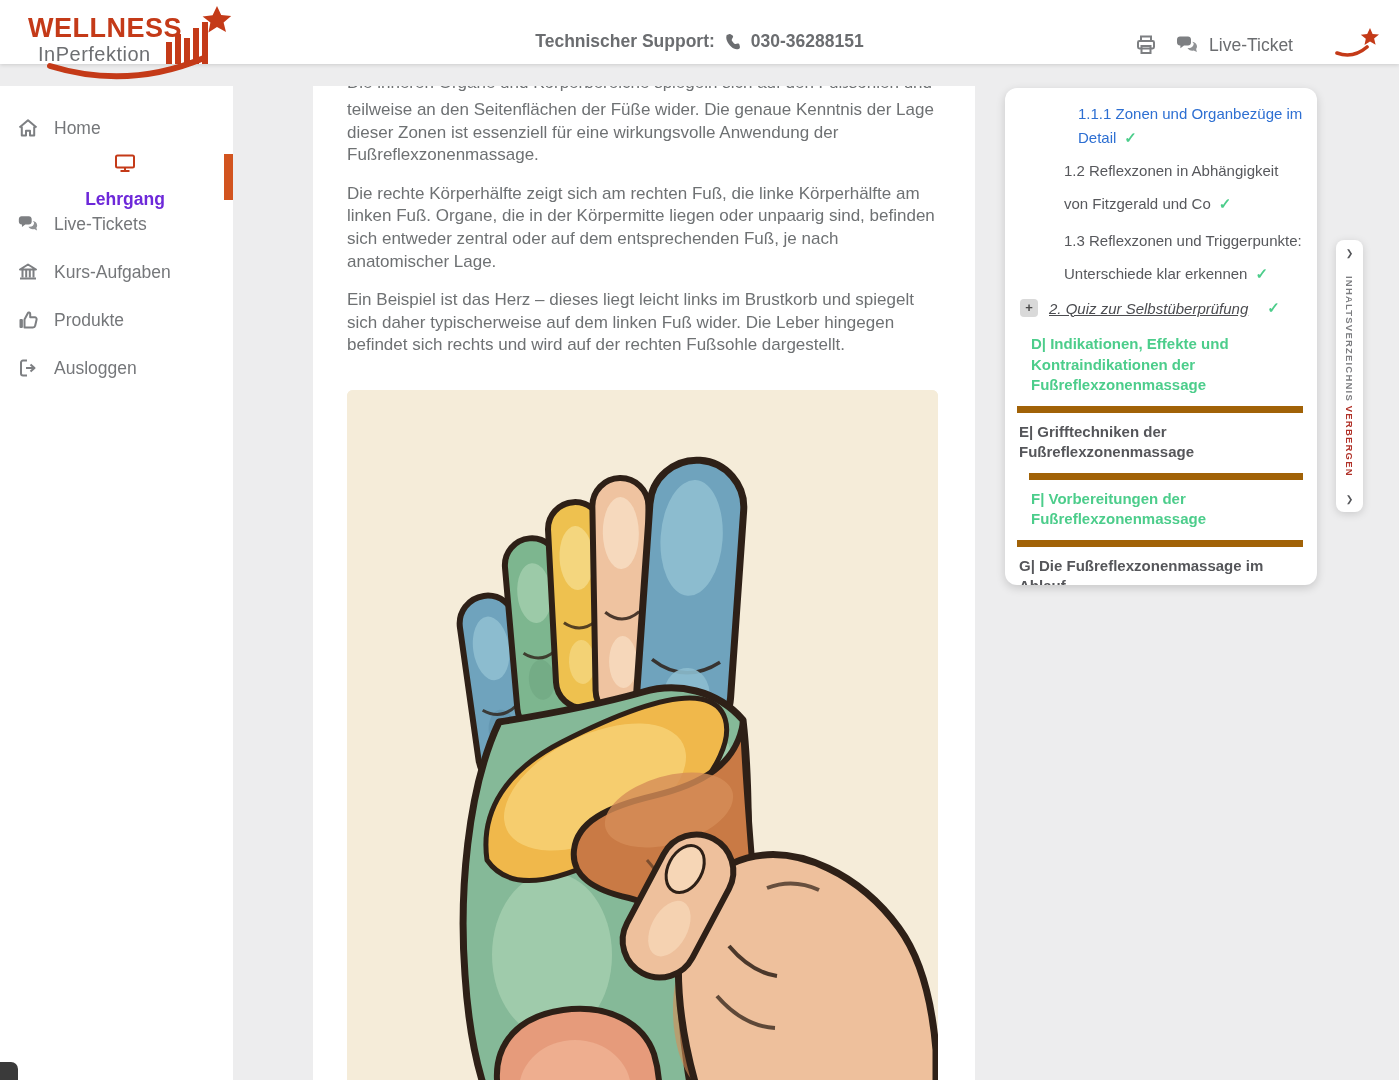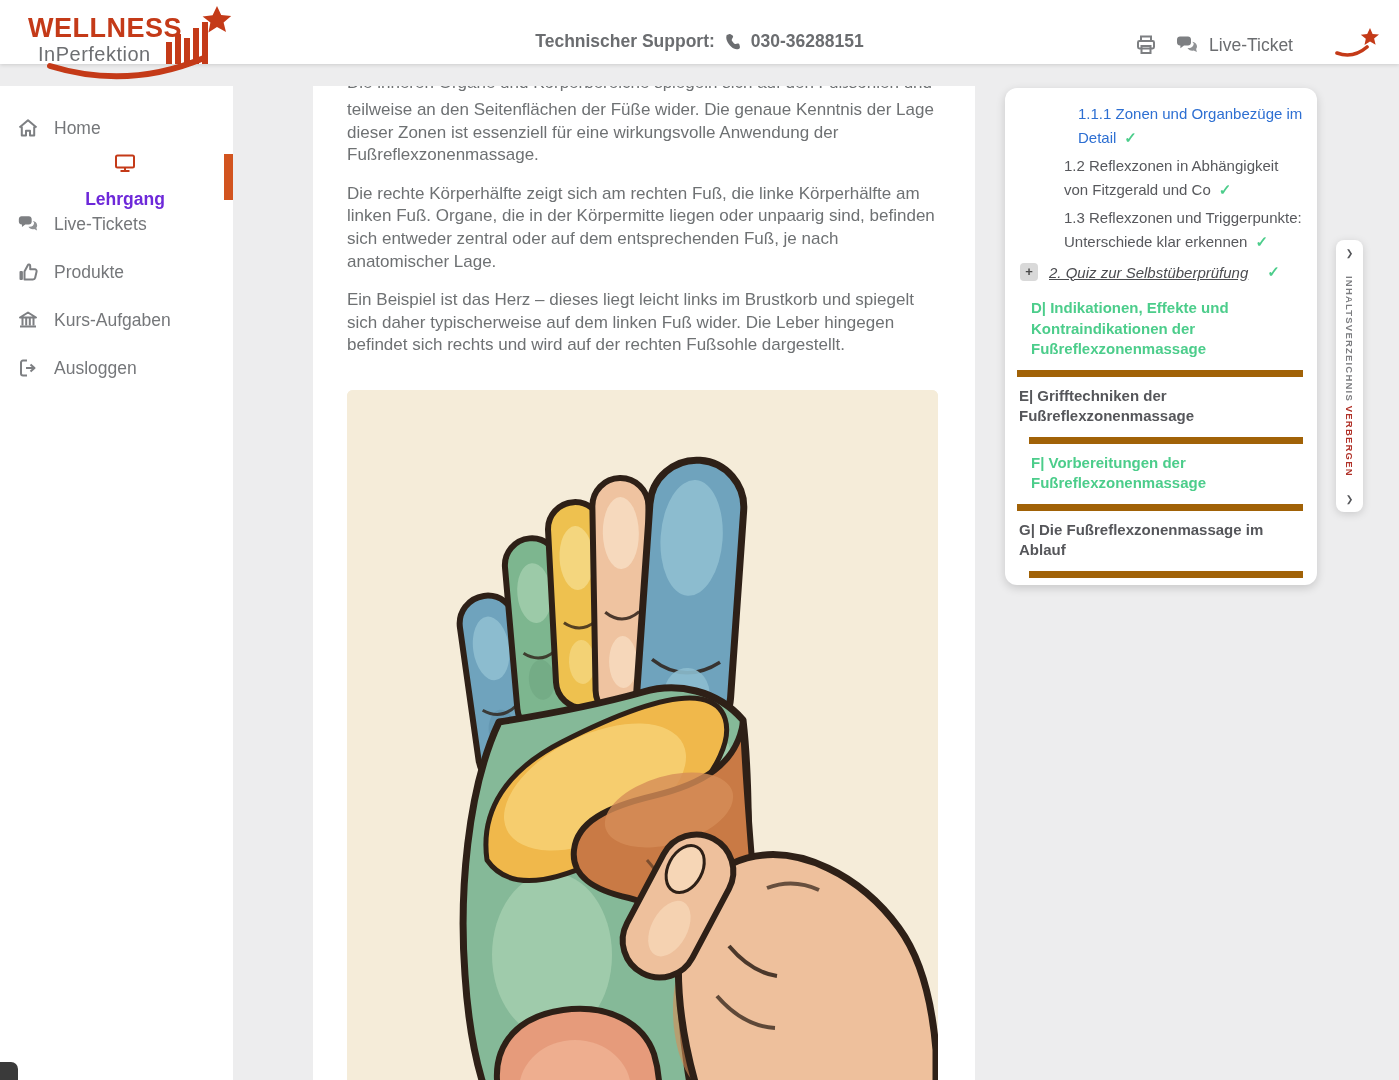--- a/index.html
+++ b/index.html
@@ -56,21 +56,21 @@
   }
 
   
   .toc {
     position:absolute; left:1005px; top:88px; width:312px; height:497px;
     background:#fff; border-radius:12px; z-index:15;
     box-shadow:0 3px 10px rgba(0,0,0,.16);
     padding:14px 14px 10px 12px; overflow:hidden;
   }
   .toc-l3 { margin-left:61px; font-size:15px; line-height:24px; color:#2d6fd2; cursor:pointer; width:232px; }
-  .toc-l2 { margin-left:47px; font-size:15px; line-height:24px; color:#57585c; cursor:pointer; width:240px; margin-top:4px; }
+  .toc-l2 { margin-left:47px; font-size:15px; line-height:33px; color:#57585c; cursor:pointer; width:240px; margin-top:4px; }
   .check { color:#4ccd8b; font-weight:700; font-size:15px; margin-left:8px; }
   .quiz-row { display:flex; align-items:center; gap:11px; margin-top:9px; padding-left:3px; cursor:pointer; }
   .plus-btn { width:18px; height:18px; border-radius:4px; background:#d9d9d9; color:#4a4a4a;
     font-size:13px; line-height:18px; text-align:center; font-weight:700; cursor:pointer; flex:0 0 auto; }
   .quiz-label { font-size:15px; font-style:italic; text-decoration:underline; color:#4b4c50; }
   .toc-sec { font-size:15px; font-weight:700; line-height:20.5px; padding:9px 0 10px 2px; cursor:pointer; }
   .toc-sec + .toc-sec { border-top:7px solid #a16207; }
   .toc-sec.first { margin-top:8px; }
   .toc-sec.green { color:#4ccd8b;margin-left:12px; }
   .toc-sec.dark { color:#55565a; }
@@ -175,36 +175,36 @@
     <span class="ic">
       <svg width="23" height="20" viewBox="0 0 24 20">
           <path fill="currentColor" d="M2 4.5C2 2.8 3.4 1.5 5 1.5h8c1.7 0 3 1.3 3 3v3c0 1.7-1.3 3-3 3H9l-3.6 2.8V10.5H5c-1.6 0-3-1.3-3-3z"></path>
           <path fill="currentColor" d="M17.2 6.8c2.6.2 4.8 2.2 4.8 4.7 0 1-.3 1.8-.9 2.5l.8 3-3.2-1.5c-.5.1-1 .2-1.5.2-2.1 0-3.9-1.1-4.7-2.7h1.5c2.6 0 4.7-2 4.7-4.5z" opacity=".85"></path>
         </svg>
     </span>
     <span>Live-Tickets</span>
   </div>
   <div class="side-item">
     <span class="ic">
-      <svg width="22" height="22" viewBox="0 0 22 22">
-          <rect x="2.5" y="10" width="3.4" height="9" rx="1" fill="currentColor"></rect>
-          <path d="M7.5 18.5 V10.5 L10.8 4.2 c.6-1.2 2.4-.8 2.4.6 V8.3 h4.6 c1.2 0 2.1 1.1 1.8 2.3 l-1.5 6.3 c-.2 1-1.1 1.6-2.1 1.6 z" fill="none" stroke="currentColor" stroke-width="2" stroke-linejoin="round"></path>
-        </svg>
-    </span>
-    <span>Produkte</span>
-  </div>
-  <div class="side-item">
-    <span class="ic">
       <svg width="22" height="22" viewBox="0 0 22 22" fill="none" stroke="currentColor" stroke-width="2">
           <path d="M3 8.5 L11 3.5 L19 8.5 Z" stroke-linejoin="round"></path>
           <path d="M5.5 9 V16.5 M9.2 9 V16.5 M12.8 9 V16.5 M16.5 9 V16.5"></path>
           <path d="M3 17.5 H19"></path>
         </svg>
     </span>
     <span>Kurs-Aufgaben</span>
+  </div>
+  <div class="side-item">
+    <span class="ic">
+      <svg width="22" height="22" viewBox="0 0 22 22">
+          <rect x="2.5" y="10" width="3.4" height="9" rx="1" fill="currentColor"></rect>
+          <path d="M7.5 18.5 V10.5 L10.8 4.2 c.6-1.2 2.4-.8 2.4.6 V8.3 h4.6 c1.2 0 2.1 1.1 1.8 2.3 l-1.5 6.3 c-.2 1-1.1 1.6-2.1 1.6 z" fill="none" stroke="currentColor" stroke-width="2" stroke-linejoin="round"></path>
+        </svg>
+    </span>
+    <span>Produkte</span>
   </div>
   <div class="side-item">
     <span class="ic">
       <svg width="22" height="22" viewBox="0 0 22 22" fill="none" stroke="currentColor" stroke-width="2">
           <path d="M10 3.5 H6 a2 2 0 0 0 -2 2 v11 a2 2 0 0 0 2 2 h4"></path>
           <path d="M13.5 7.5 L17.5 11 L13.5 14.5" stroke-linejoin="round"></path>
           <path d="M9 11 H17"></path>
         </svg>
     </span>
     <span>Ausloggen</span>

